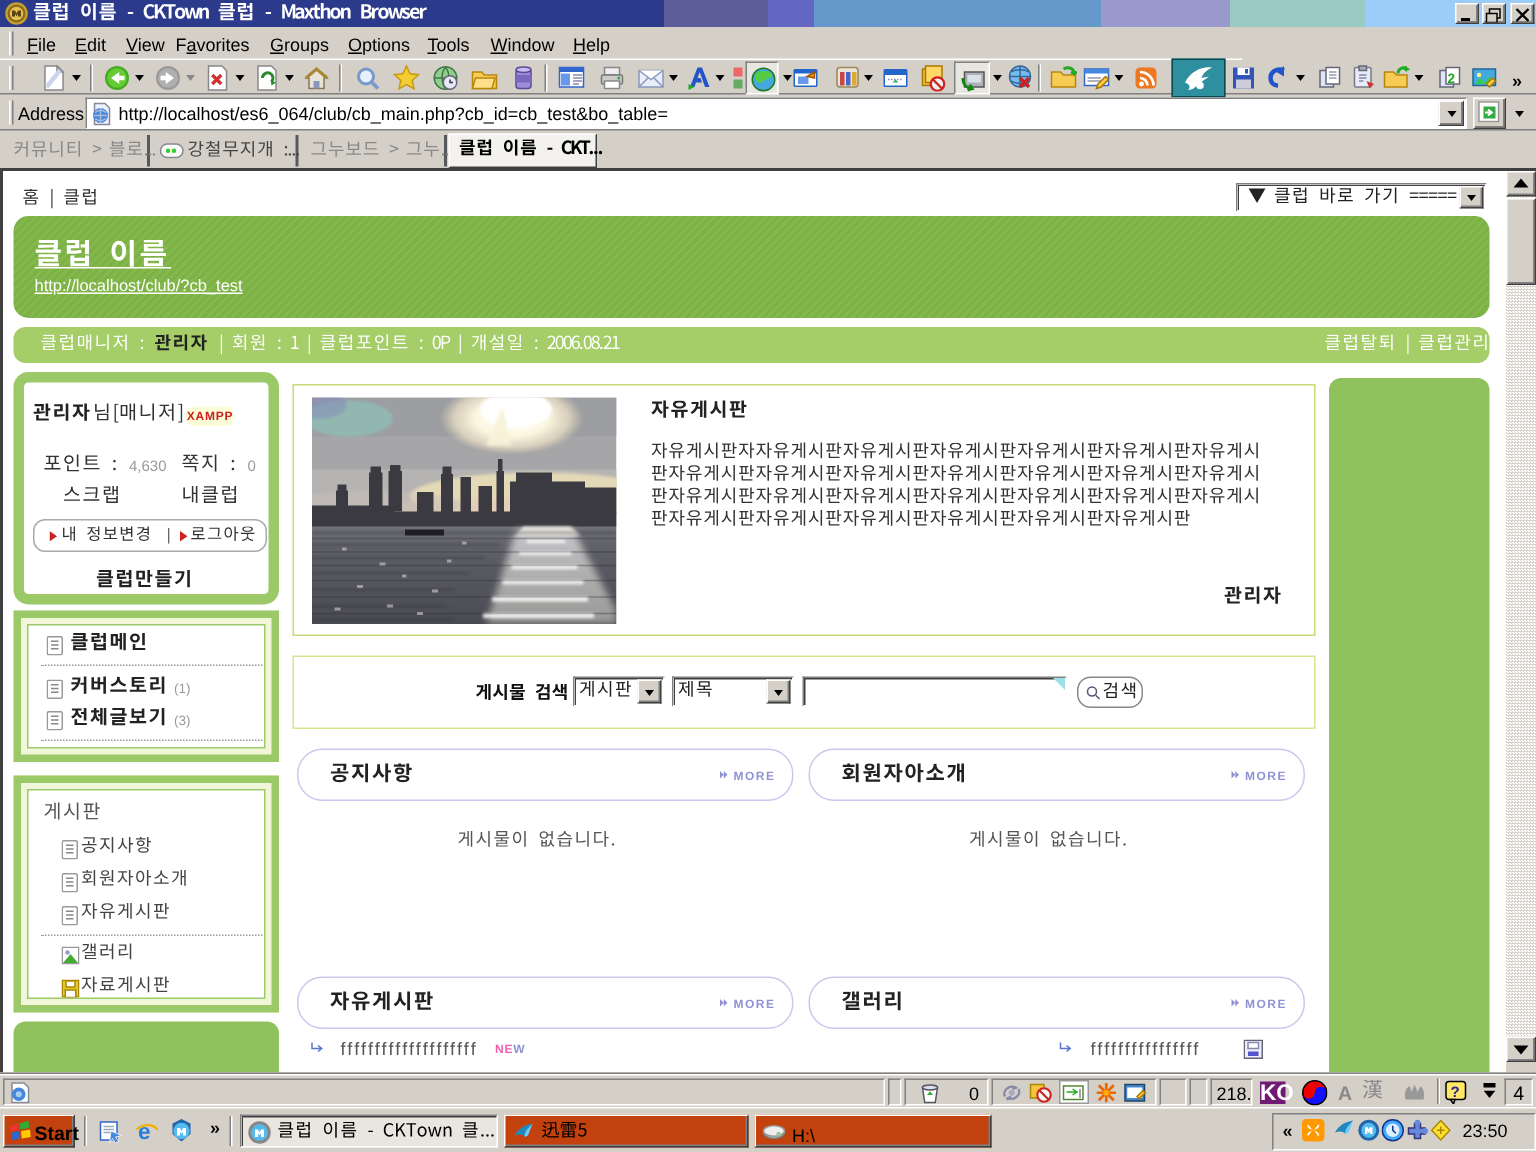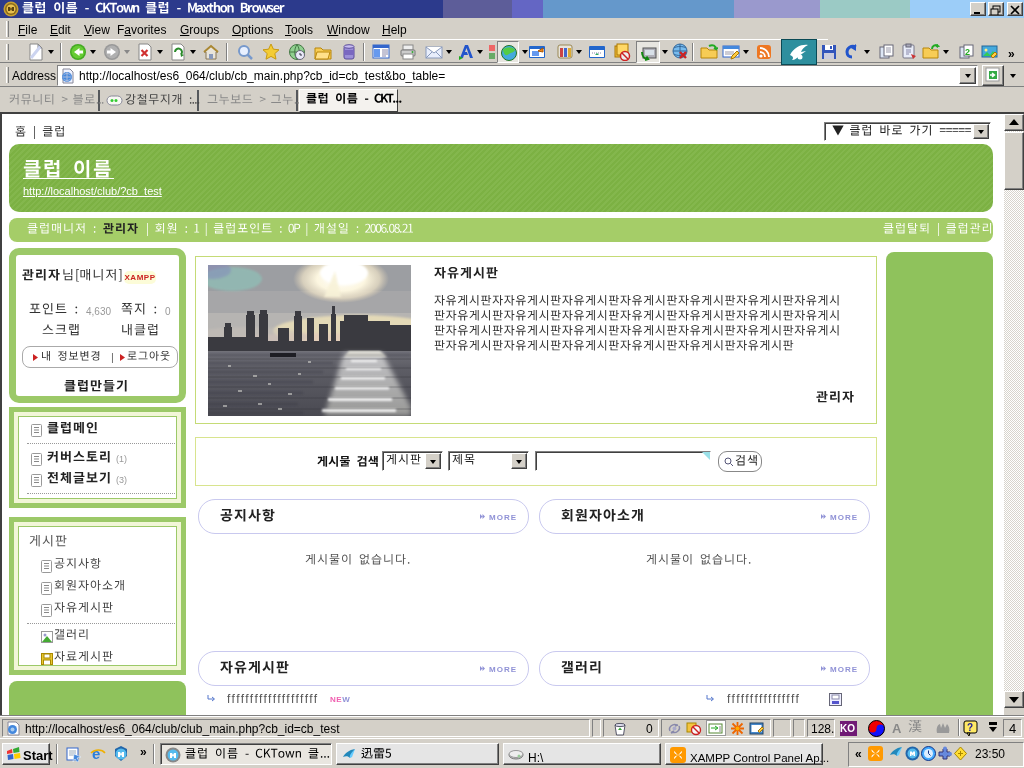--- a/index.html
+++ b/index.html
@@ -1,17 +1,17 @@
 <!DOCTYPE html>
 <html><head><meta charset="utf-8"><style>* { margin:0; padding:0; box-sizing:border-box; }
 html,body { width:1024px; height:768px; overflow:hidden; }
 body { font-family:"Liberation Sans",sans-serif; background:#d4d0c8; position:relative; }
 .a { position:absolute; }
 svg { display:block; } svg.k { display:block; }
-.ras { border:1px solid; border-color:#fff #404040 #404040 #fff; box-shadow:inset -1px -1px 0 #808080; background:#e5e5e5; }
+.ras { border:1px solid; border-color:#fff #404040 #404040 #fff; box-shadow:inset -1px -1px 0 #808080; background:#c2410c; }
 .sunk2 { border:1px solid; border-color:#808080 #fff #fff #808080; }
 .dbtn { border:1px solid; border-color:#fff #404040 #404040 #fff; box-shadow:inset -1px -1px 0 #808080; background:#d4d0c8; }
 .vsep { width:2px; border-left:1px solid #808080; border-right:1px solid #fff; }
 .grip { width:3px; border-left:1px solid #fff; border-right:1px solid #808080; }
 .mi { position:absolute; top:5px; font-size:12px; color:#000; }
 .u { text-decoration:underline; }
 .ico { position:absolute; }
 .arr { position:absolute; width:0; height:0; border:3px solid transparent; border-top:4px solid #000; }
 .garr { position:absolute; width:0; height:0; border:3px solid transparent; border-top:4px solid #888; }
 </style></head>
@@ -1360,21 +1360,20 @@
       </svg>
     </div>
   </div>
 <div class="a" style="left:0;top:715px;width:1024px;height:23px;background:#d4d0c8;border-top:1px solid #808080;box-shadow:inset 0 1px 0 #fff">
     <div class="a" style="left:2px;top:3px;width:588px;height:18px;border:1px solid;border-color:#808080 #fff #fff #808080">
       <svg class="ico" style="left:3px;top:1px" width="15" height="15">
         <path d="M2 1h8l3 3v10H2z" fill="#fff" stroke="#889"></path>
         <circle cx="6.5" cy="8.5" r="4.5" fill="#4488dd"></circle>
         <circle cx="6.5" cy="8.5" r="2" fill="#aaccee"></circle>
       </svg>
-      <div class="a" style="left:22px;top:2px;font-size:12px;color:#000">http://localhost/es6_064/club/club_main.php?cb_id=cb_test</div>
     </div>
     <div class="a" style="left:592px;top:3px;width:9px;height:18px;border:1px solid;border-color:#808080 #fff #fff #808080"></div>
     <div class="a" style="left:603px;top:3px;width:56px;height:18px;border:1px solid;border-color:#808080 #fff #fff #808080">
       <svg class="ico" style="left:8px;top:1px" width="16" height="15">
         <path d="M3 4h10l-1.5 10h-7z" fill="#fff" stroke="#556"></path>
         <ellipse cx="8" cy="4" rx="5" ry="1.6" fill="#dde" stroke="#556"></ellipse>
         <path d="M6 9l2-2.5L10 9z" fill="#3a3"></path>
       </svg>
       <div class="a" style="left:42px;top:2px;font-size:12px;color:#000">0</div>
     </div>
@@ -1401,23 +1400,23 @@
       </svg>
       <svg class="ico" style="left:87px;top:1px" width="16" height="15">
         <rect x="1" y="2" width="13" height="11" fill="#48c" stroke="#246"></rect>
         <rect x="2.5" y="4" width="10" height="7" fill="#fff"></rect>
         <path d="M9 10l4-4 1.5 1.5-4 4z" fill="#fc4" stroke="#a70"></path>
       </svg>
     </div>
     <div class="a" style="left:773px;top:3px;width:18px;height:18px;border:1px solid;border-color:#808080 #fff #fff #808080"></div>
     <div class="a" style="left:793px;top:3px;width:12px;height:18px;border:1px solid;border-color:#808080 #fff #fff #808080"></div>
     <div class="a" style="left:807px;top:3px;width:28px;height:18px;border:1px solid;border-color:#808080 #fff #fff #808080">
-      <div class="a" style="left:3px;top:2px;font-size:12px;color:#000">128.</div>
-    </div>
-    <div class="a" style="left:840px;top:5px;width:17px;height:15px;background:#701a75;color:#fff;font-size:10px;font-weight:bold;line-height:15px">KO</div>
+      <div class="a" style="left:3px;top:2px;font-size:12px;color:#000">218.</div>
+    </div>
+    <div class="a" style="left:840px;top:5px;width:17px;height:15px;background:#701a75;color:#fff;font-size:15px;font-weight:bold;text-align:center;line-height:15px">KO</div>
     <svg class="ico" style="left:868px;top:4px" width="17" height="17">
       <circle cx="8.5" cy="8.5" r="8" fill="#e00"></circle>
       <path d="M0.5 8.5a8 8 0 0016 0 4 4 0 00-8 0 4 4 0 01-8 0z" fill="#11f"></path>
       <circle cx="8.5" cy="8.5" r="8" fill="none" stroke="#000"></circle>
     </svg>
     <div class="a" style="left:892px;top:5px;font-size:13px;color:#888;font-weight:bold">A</div>
     <div class="a" style="left:908px;top:4px">
       <svg class="k " width="15" height="15" style="vertical-align:top;">
         <g fill="#888" transform="translate(0,11.2) scale(0.014,-0.014)">
           <use href="#g135" x="0"></use>
@@ -1510,28 +1509,20 @@
       </div>
     </div>
     <div class="a ras" style="left:503px;top:4px;width:158px;height:22px">
       <svg class="ico" style="left:4px;top:5px" width="16" height="12">
         <ellipse cx="8" cy="6" rx="7" ry="4" fill="#ccc" stroke="#777"></ellipse>
         <ellipse cx="8" cy="5" rx="7" ry="3.5" fill="#eee" stroke="#999"></ellipse>
         <circle cx="11" cy="7" r="1.5" fill="#9c9"></circle>
       </svg>
       <div class="a" style="left:24px;top:4px;white-space:nowrap"><span style="font-size:12px">H:\</span></div>
     </div>
-    <div class="a ras" style="left:665px;top:4px;width:158px;height:22px">
-      <svg class="ico" style="left:4px;top:3px" width="16" height="16">
-        <rect x="0" y="0" width="16" height="16" rx="3" fill="#f90"></rect>
-        <path d="M4 4c2 1 2 3 4 4s4 1 4 4c-2-1-2-3-4-4S4 7 4 4z" fill="#fff"></path>
-        <path d="M12 4c-2 1-2 3-4 4s-4 1-4 4c2-1 2-3 4-4s4-1 4-4z" fill="#fff"></path>
-      </svg>
-      <div class="a" style="left:24px;top:4px;white-space:nowrap"><span style="font-size:11.5px">XAMPP Control Panel Ap...</span></div>
-    </div>
     <div class="a" style="left:848px;top:3px;width:176px;height:25px;border:1px solid;border-color:#808080 #fff #fff #808080"></div>
     <div class="a" style="left:855px;top:8px;font-size:12px;font-weight:bold;color:#000">«</div>
     <svg class="ico" style="left:868px;top:7px" width="16" height="16">
       <rect x="0" y="0" width="15" height="15" rx="3" fill="#f90"></rect>
       <path d="M3.5 3.5c2 1 2 3 4 4s4 1 4 4c-2-1-2-3-4-4s-4-1-4-4z" fill="#fff"></path>
       <path d="M11.5 3.5c-2 1-2 3-4 4s-4 1-4 4c2-1 2-3 4-4s4-1 4-4z" fill="#fff"></path>
     </svg>
     <svg class="ico" style="left:888px;top:7px" width="16" height="16">
       <path d="M14 1C8 2 4 5 2 9c3-1 5-1 7 1 1-3 3-6 5-9z" fill="#28b"></path>
       <path d="M14 1C10 5 8 8 9 10l2-1z" fill="#6cf"></path>

